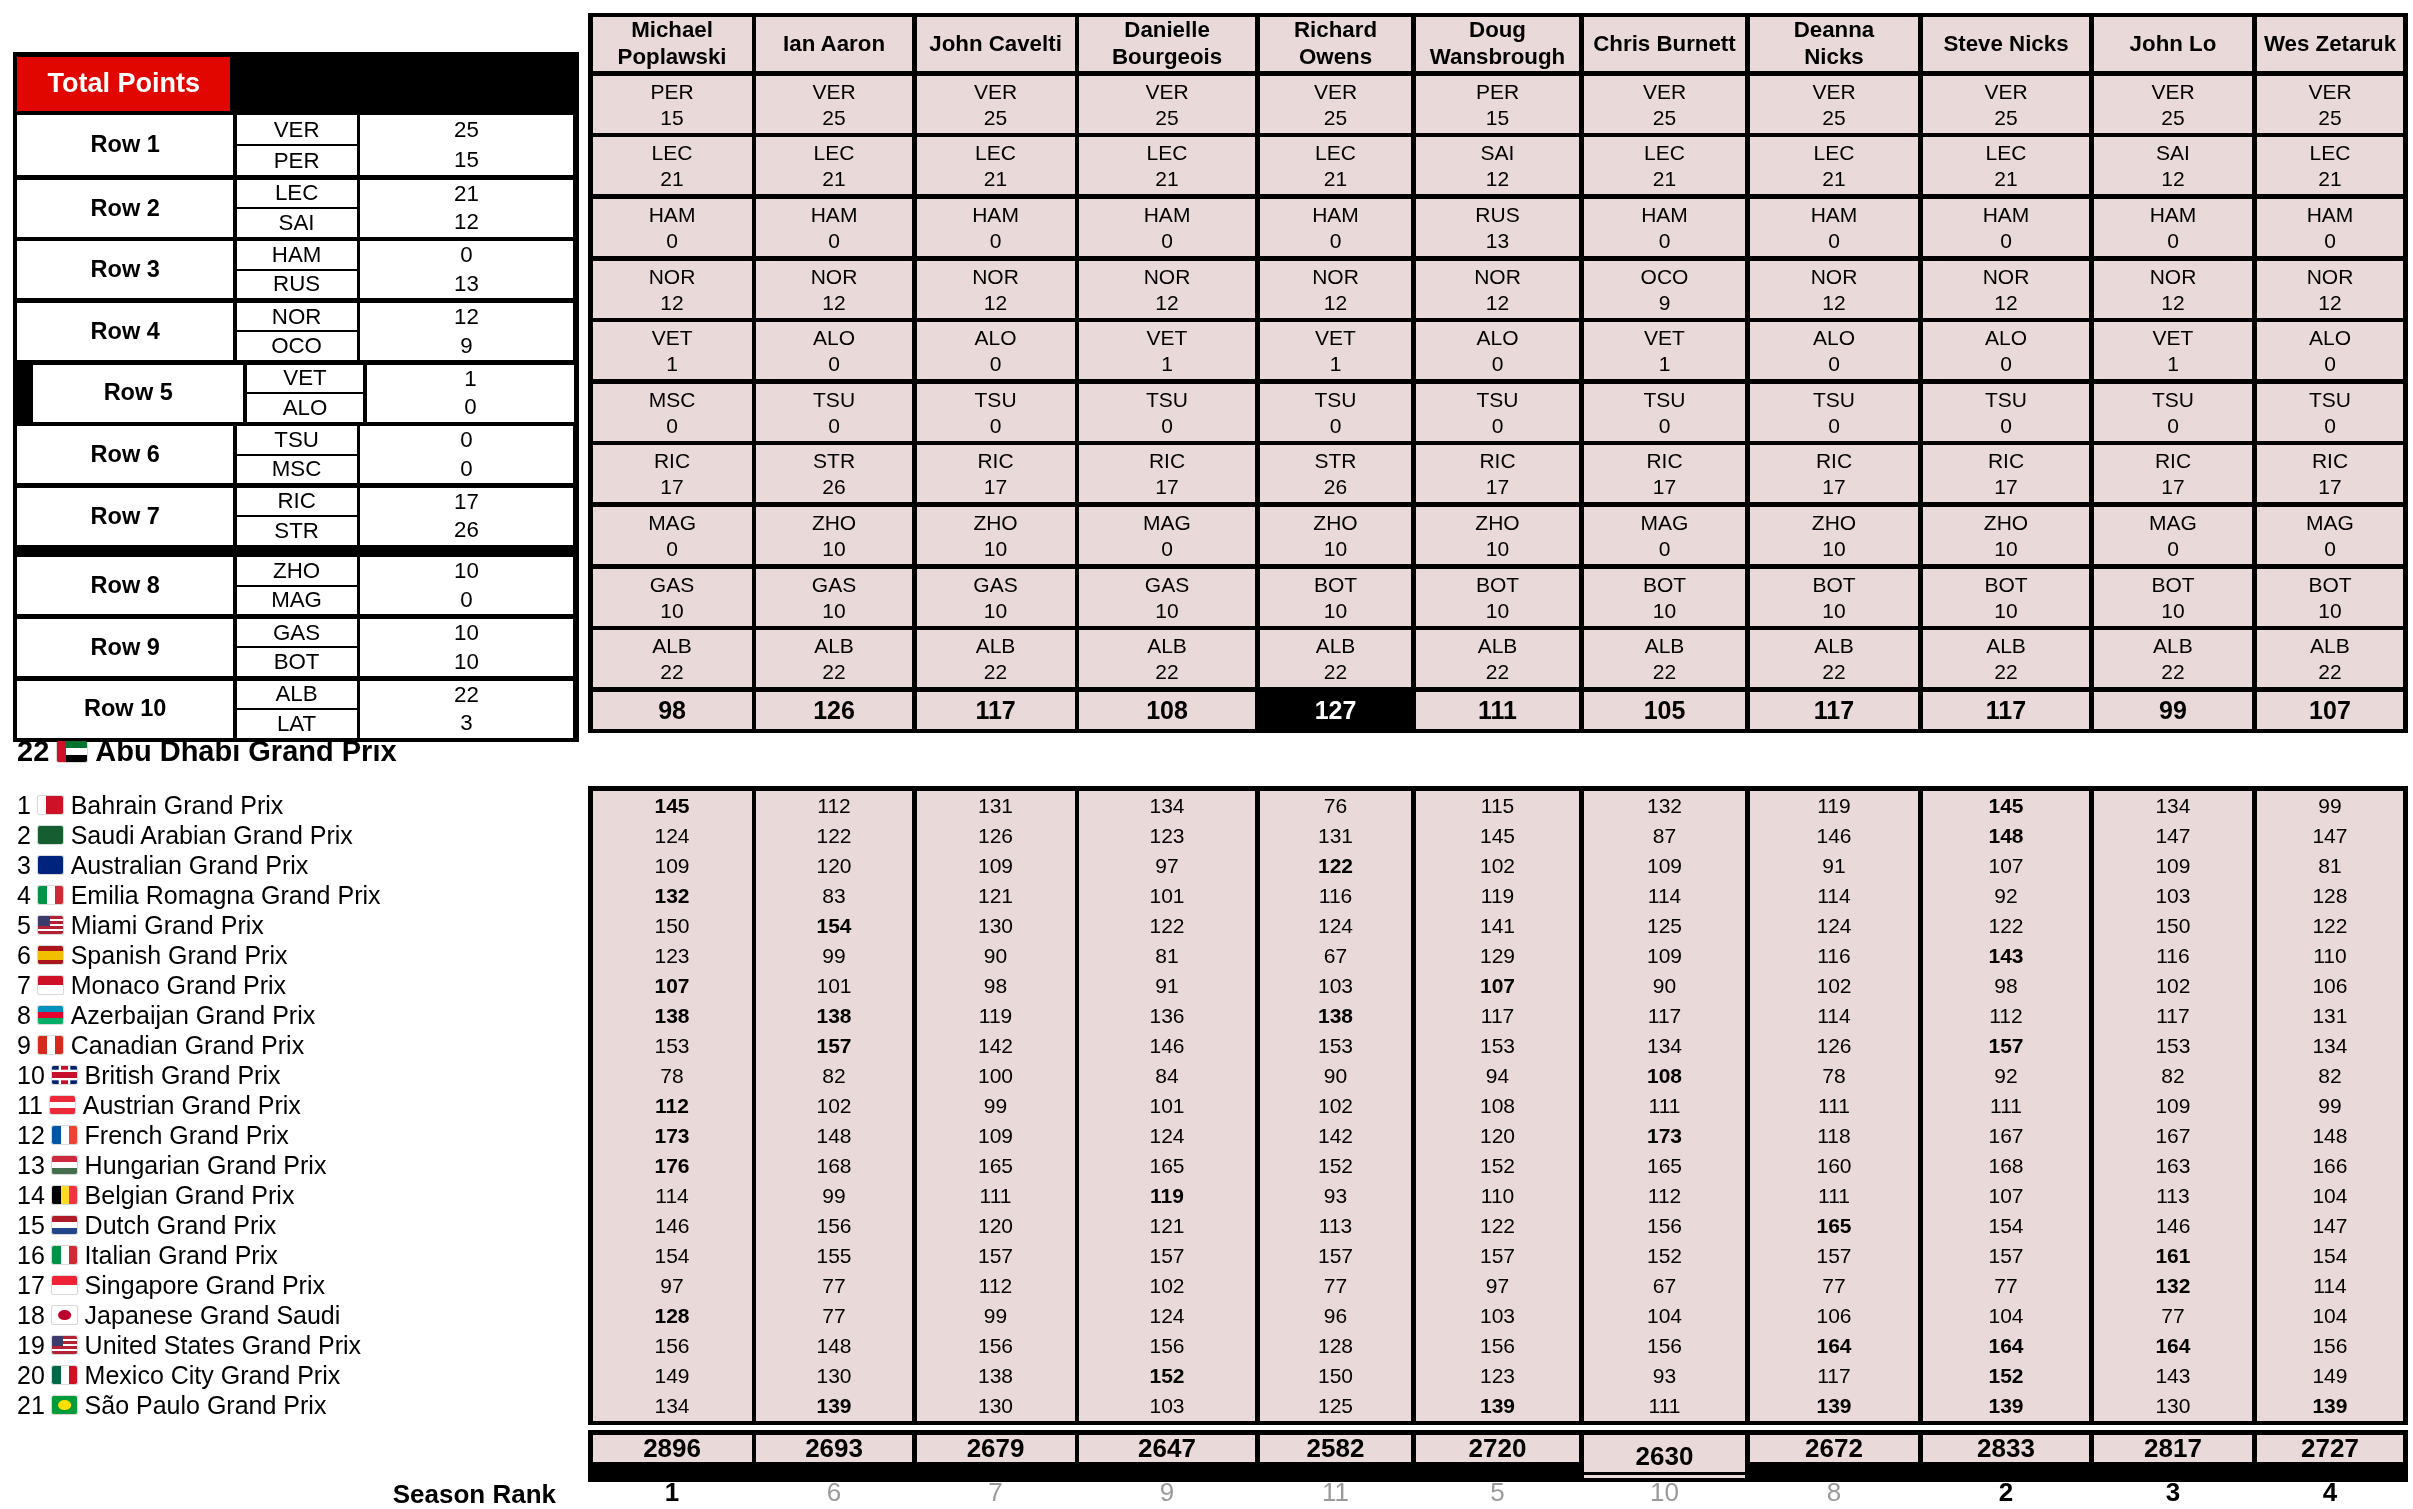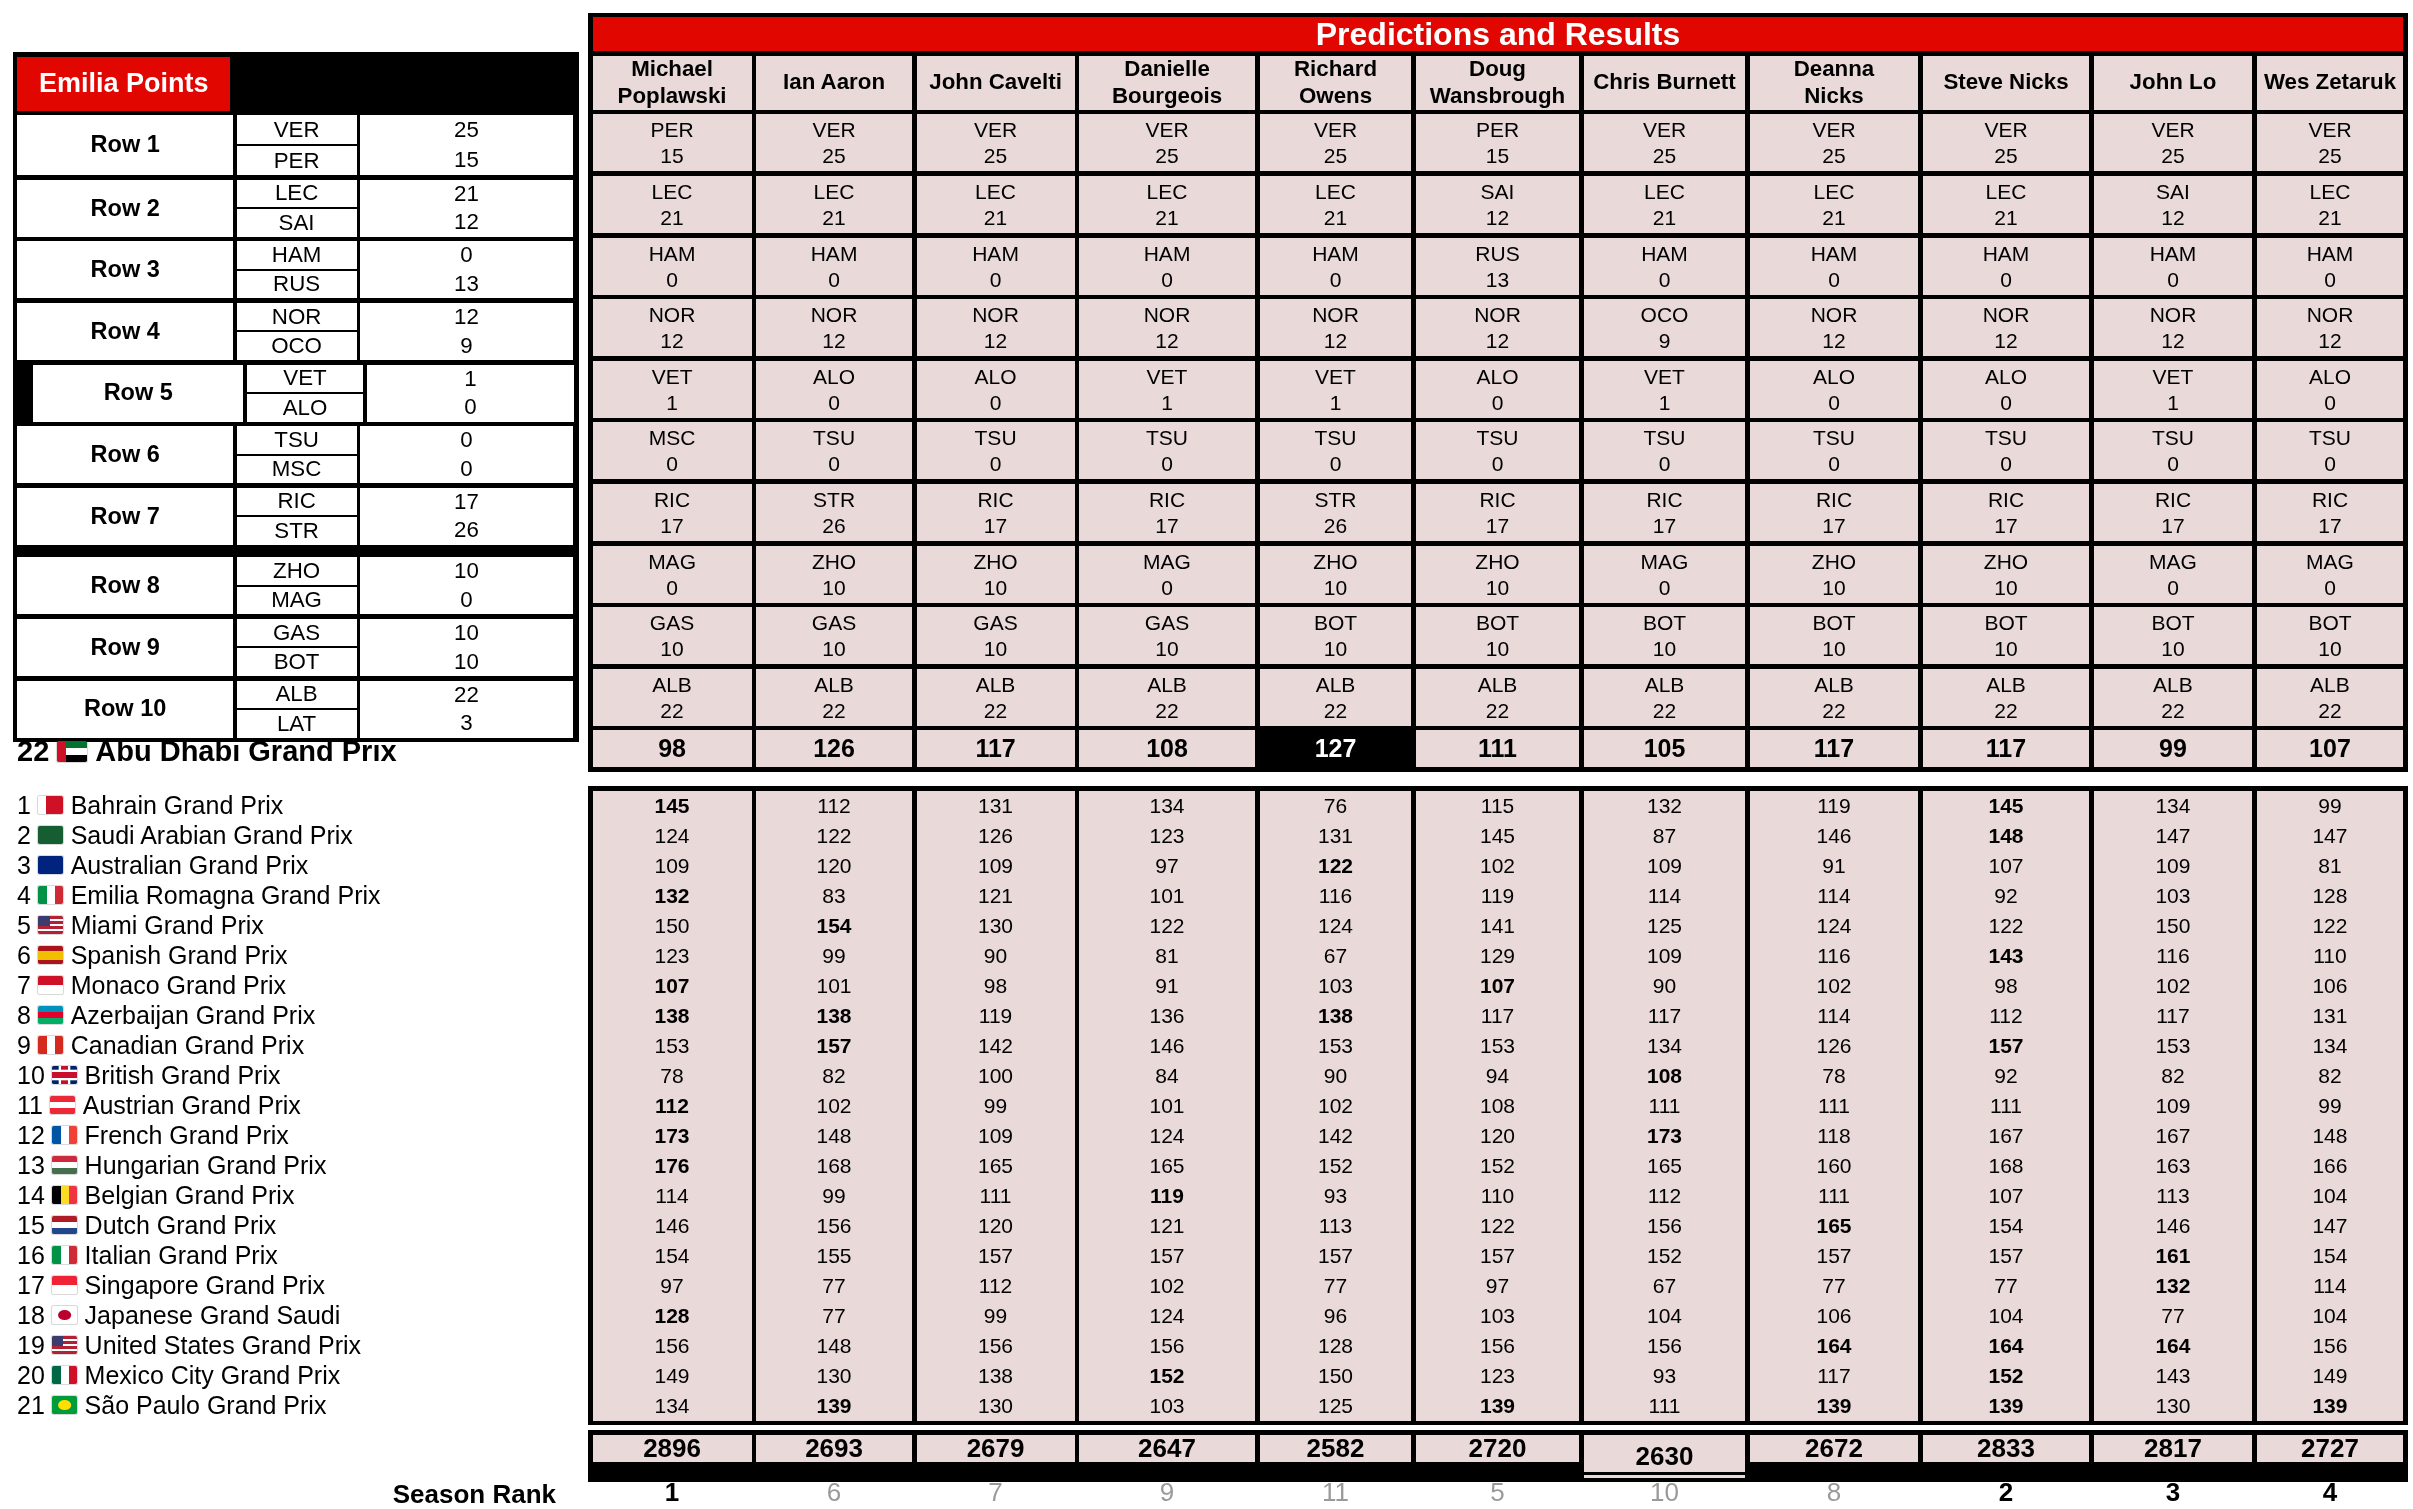--- a/index.html
+++ b/index.html
@@ -53,21 +53,21 @@
   .flag .canton{position:absolute;left:0;top:0;width:45%;height:55%;}
   .flag .hoist{width:30%;height:100%;flex:none;}
   .flag .rest{flex:1;display:flex;flex-direction:column;}
 </style>
 </head>
 <body>
 
 <div id="sheet">
   <div id="left-table" style="position: absolute; left: 12.6px; top: 52px; width: 566px; background: rgb(0, 0, 0); padding: 4.6px; display: flex; flex-direction: column; gap: 4.6px; box-sizing: border-box;">
       <div style="display: flex; gap: 3.4px; height: 54px;">
-        <div class="redhead" style="width: 213px;">Emilia Points</div>
+        <div class="redhead" style="width: 213px;">Total Points</div>
       </div>
       <div style="display: flex; gap: 3.4px; height: 60px;">
         <div class="wcell rowlabel" style="width: 216px;">Row 1</div>
         <div class="wcell" style="width: 120px; justify-content: stretch;">
           <div class="half leftcode divider" style="width: 100%;">VER</div>
           <div class="half leftcode" style="width: 100%;">PER</div>
         </div>
         <div class="wcell" style="width: 213px; justify-content: stretch;">
           <div class="half leftcode" style="width: 100%;">25</div>
           <div class="half leftcode" style="width: 100%;">15</div>
@@ -167,21 +167,20 @@
           <div class="half leftcode divider" style="width: 100%;">ALB</div>
           <div class="half leftcode" style="width: 100%;">LAT</div>
         </div>
         <div class="wcell" style="width: 213px; justify-content: stretch;">
           <div class="half leftcode" style="width: 100%;">22</div>
           <div class="half leftcode" style="width: 100%;">3</div>
         </div>
       </div>
     </div>
   <div id="pred-table" style="position: absolute; left: 588px; top: 12.6px; width: 1820px; background: rgb(0, 0, 0); padding: 4.6px; display: flex; flex-direction: column; gap: 4.6px; box-sizing: border-box;">
-      <div class="banner">Predictions and Results</div>
       <div style="display: flex; gap: 4.6px; height: 54px;">
         <div class="cell hdrname" style="width: 159px;">Michael
 Poplawski</div>
         <div class="cell hdrname" style="width: 156px;">Ian Aaron</div>
         <div class="cell hdrname" style="width: 158px;">John Cavelti</div>
         <div class="cell hdrname" style="width: 176px;">Danielle
 Bourgeois</div>
         <div class="cell hdrname" style="width: 152px;">Richard
 Owens</div>
         <div class="cell hdrname" style="width: 163px;">Doug

